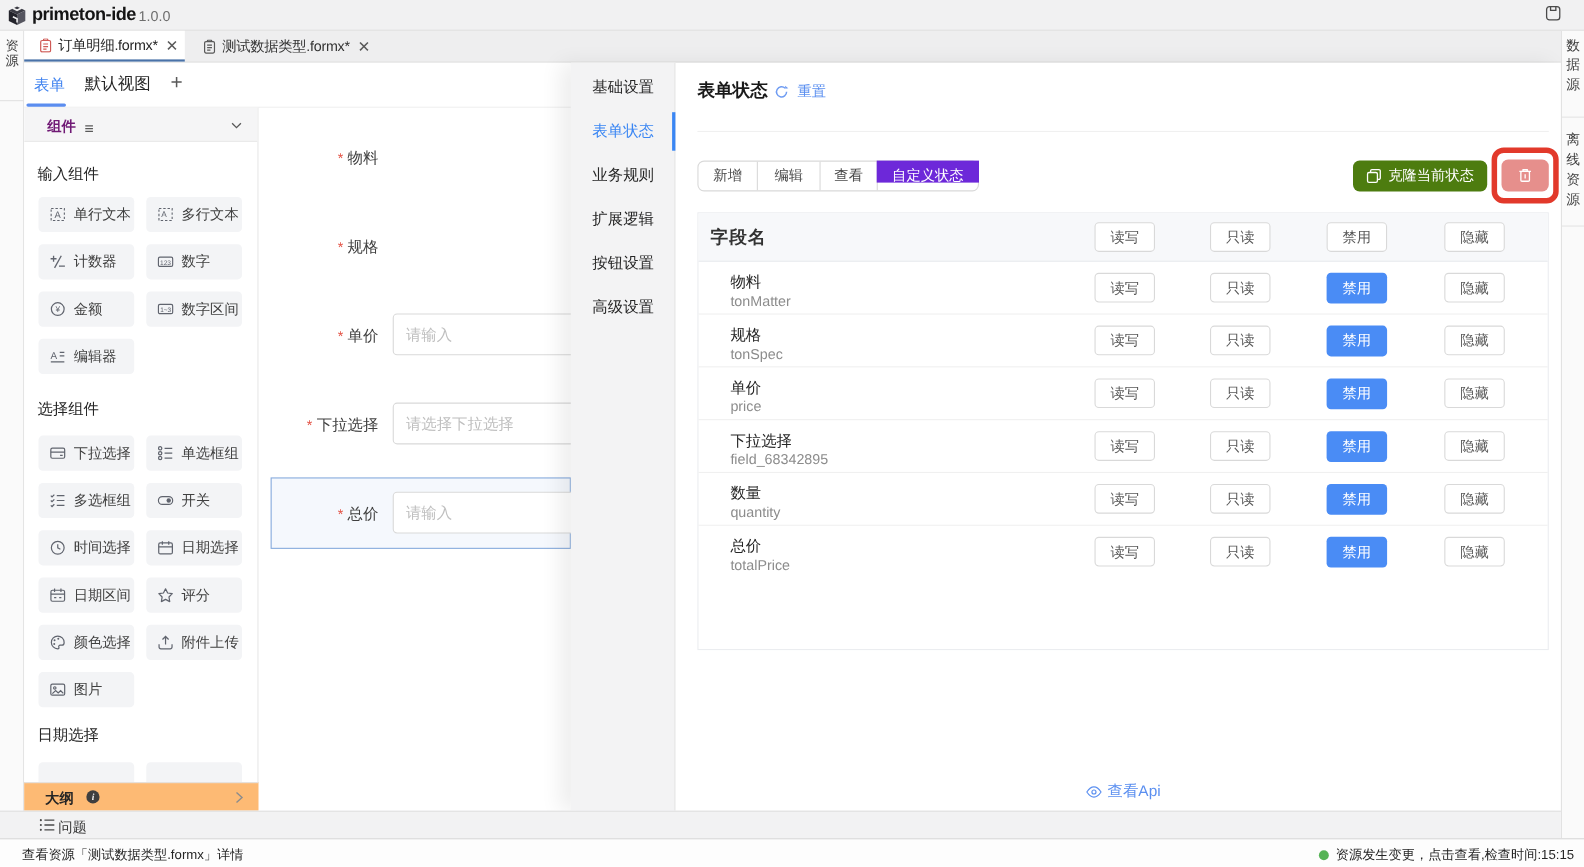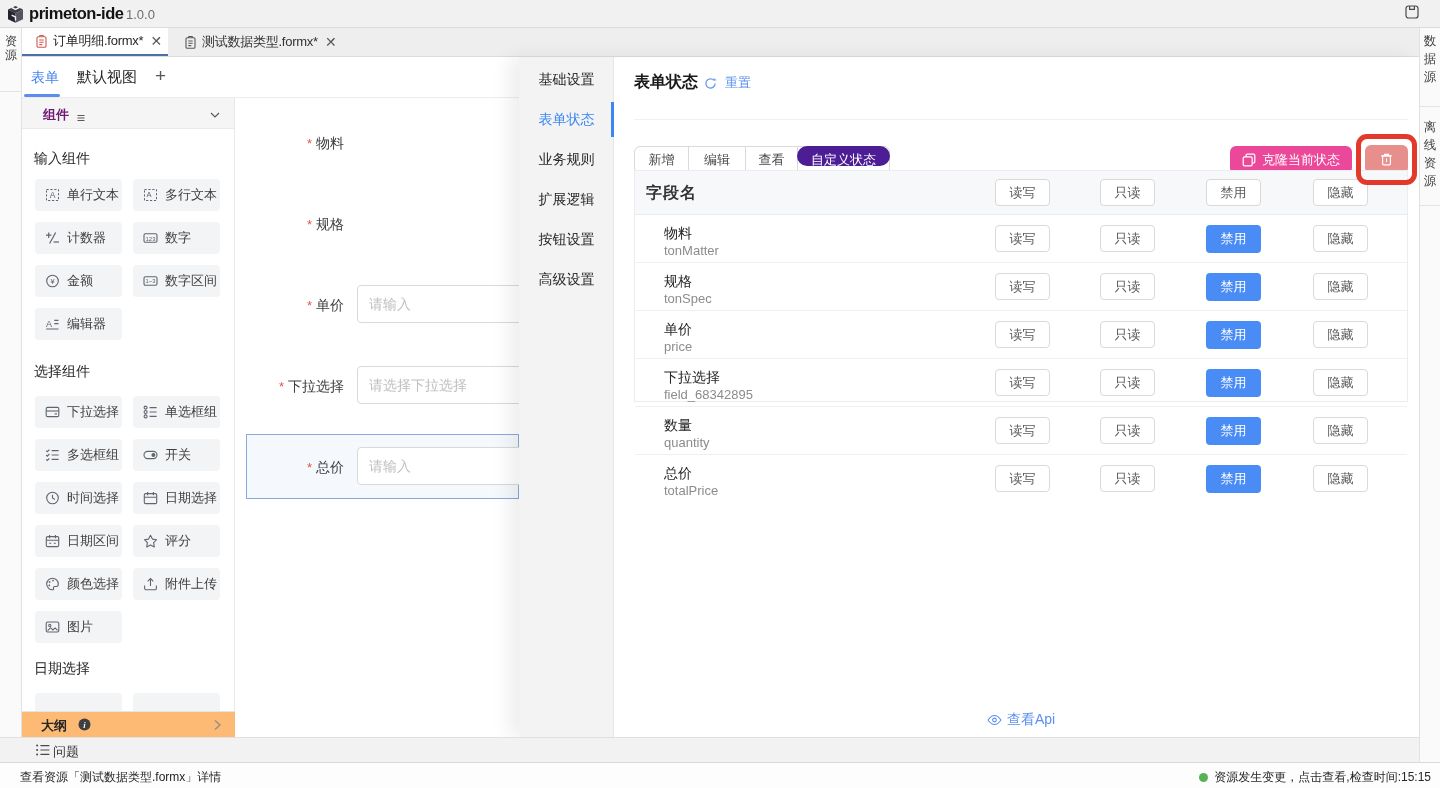--- a/index.html
+++ b/index.html
@@ -54,27 +54,27 @@
 .mitem.on { color:#3a86f3; }
 .mitem.on .ind { position:absolute; right:0; top:3px; height:35px; width:3px; background:#3a86f3; }
 #dtitle { position:absolute; left:115px; top:15px; font-size:16px; font-weight:700; color:#1a1a1a; }
 #dreset { position:absolute; left:185px; top:17px; font-size:13px; color:#5b8ff0; display:flex; align-items:center; }
 #dreset svg { margin-right:4px; }
 #ddiv { position:absolute; left:115px; top:62px; width:774px; border-bottom:1px solid #f0f0f0; }
 
 #seg { position:absolute; left:115px; top:89px; height:28px; border:1px solid #d9d9d9; border-radius:6px; background:#fff; display:flex; }
 .segi { height:26px; line-height:26px; text-align:center; font-size:13px; color:#4a4a4a; border-right:1px solid #d9d9d9; }
 .segi:last-child { border-right:none; }
-.segi.on { background:#4c1d95; color:#fff; border-radius:10px; margin:-1px; height:20px; line-height:28px; border-right:none; position:relative; }
-#clonebtn { position:absolute; left:711px; top:89px; width:122px; height:28px; background:#ec4899; border-radius:6px; color:#fff; font-size:13px; display:flex; align-items:center; justify-content:center; }
+.segi.on { background:#6d28d9; color:#fff; border-radius:0; margin:-1px; height:20px; line-height:28px; border-right:none; position:relative; }
+#clonebtn { position:absolute; left:711px; top:89px; width:122px; height:28px; background:#4d7c0f; border-radius:6px; color:#fff; font-size:13px; display:flex; align-items:center; justify-content:center; }
 #clonebtn svg { margin-right:6px; }
 #delbtn { position:absolute; left:846px; top:88px; width:43px; height:29px; background:#e68f8c; border-radius:6px; display:flex; align-items:center; justify-content:center; }
 #redring { position:absolute; left:837px; top:77px; width:61px; height:51px; border:5px solid #e2392b; border-radius:11px; }
 
-#ftable { position:absolute; left:115px; top:113px; width:774px; height:232px; border:1px solid #ebedf0; }
+#ftable { position:absolute; left:115px; top:136px; width:774px; height:398px; border:1px solid #ebedf0; }
 #fthead { position:absolute; left:0; top:0; width:772px; height:44px; background:#f7f8fa; border-bottom:1px solid #e9ebee; }
 #fthead .t { position:absolute; left:11px; top:12px; font-size:16px; font-weight:700; color:#333; letter-spacing:1px; }
 .trow { position:absolute; left:0; width:772px; height:48px; border-bottom:1px solid #f0f0f0; }
 .trow:last-child { border-bottom:none; }
 .trow .n { position:absolute; left:29px; top:10px; font-size:14px; color:#262626; }
 .trow .i { position:absolute; left:29px; top:28px; font-size:13px; color:#8c8c8c; }
 .sbtn { position:absolute; width:55px; height:27px; line-height:25px; text-align:center; background:#fff; border:1px solid #d9d9d9; border-radius:4px; font-size:13px; color:#595959; }
 .sbtn.b1 { left:360px; } .sbtn.b2 { left:465px; } .sbtn.b3 { left:571px; } .sbtn.b4 { left:678px; }
 .sbtn.blue { background:#4a8cf5; border-color:#4a8cf5; color:#fff; line-height:27px; border:none; height:28px; }
 #apilink { position:absolute; left:115px; top:654px; width:774px; text-align:center; font-size:14px; color:#5b8ff0; }

